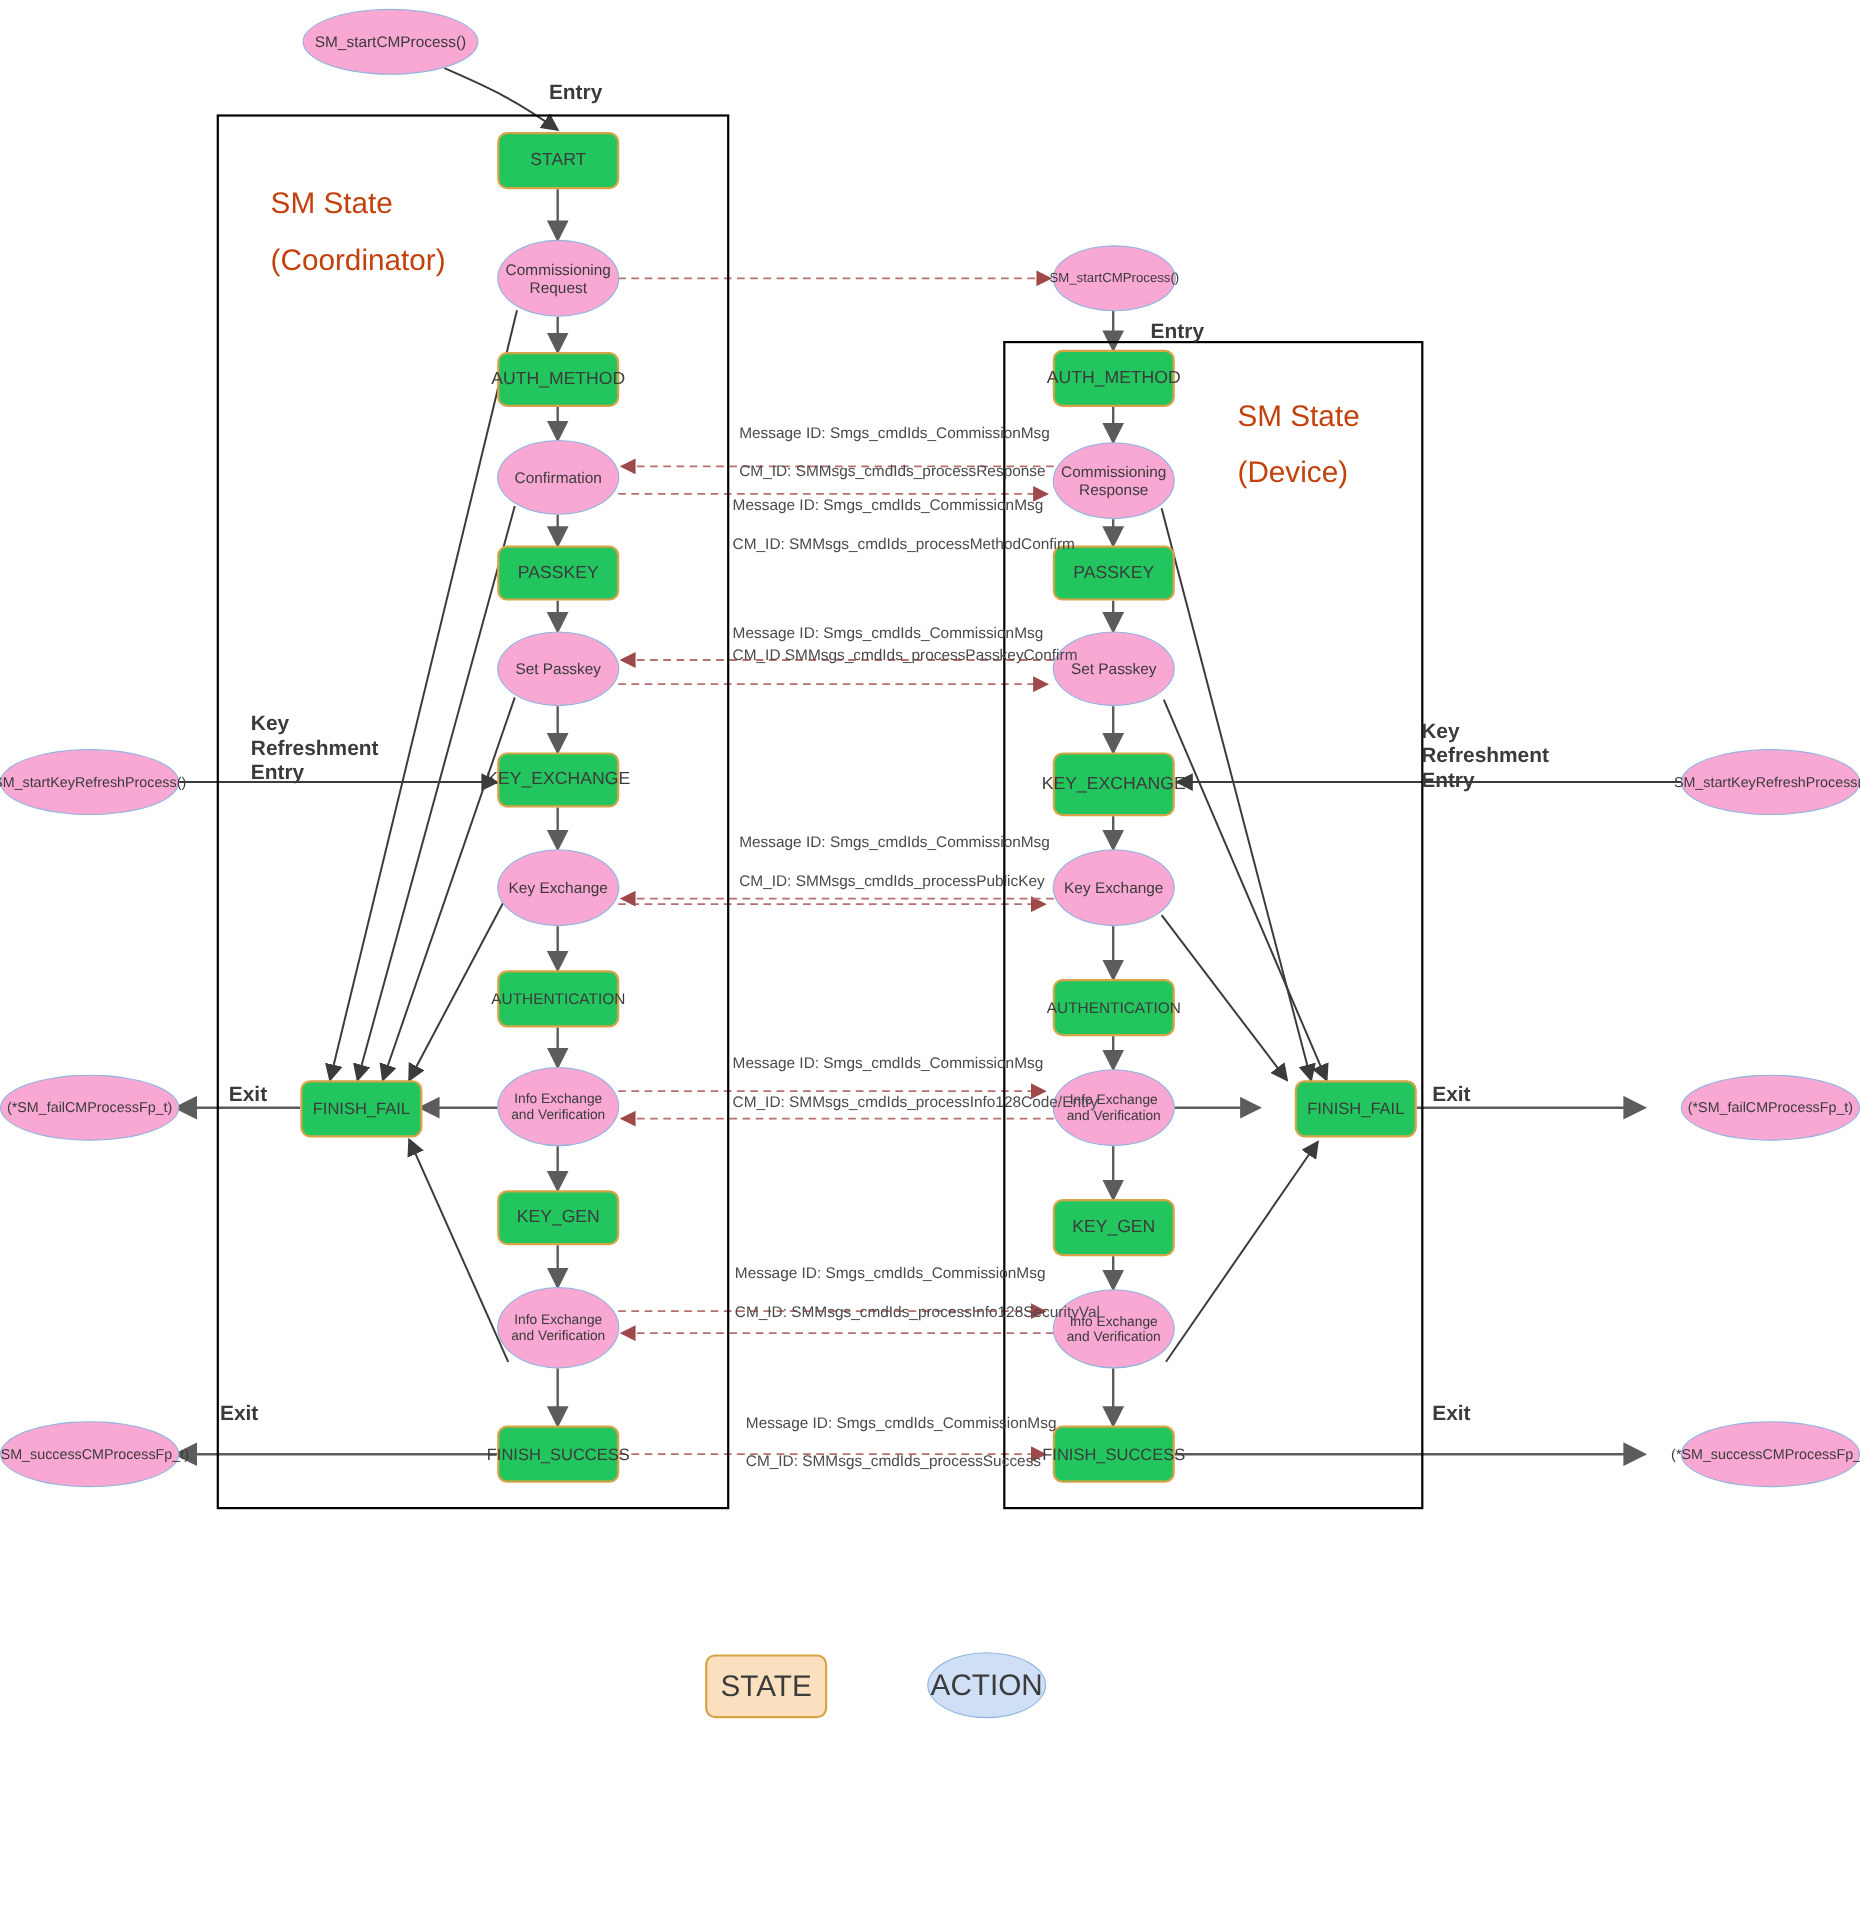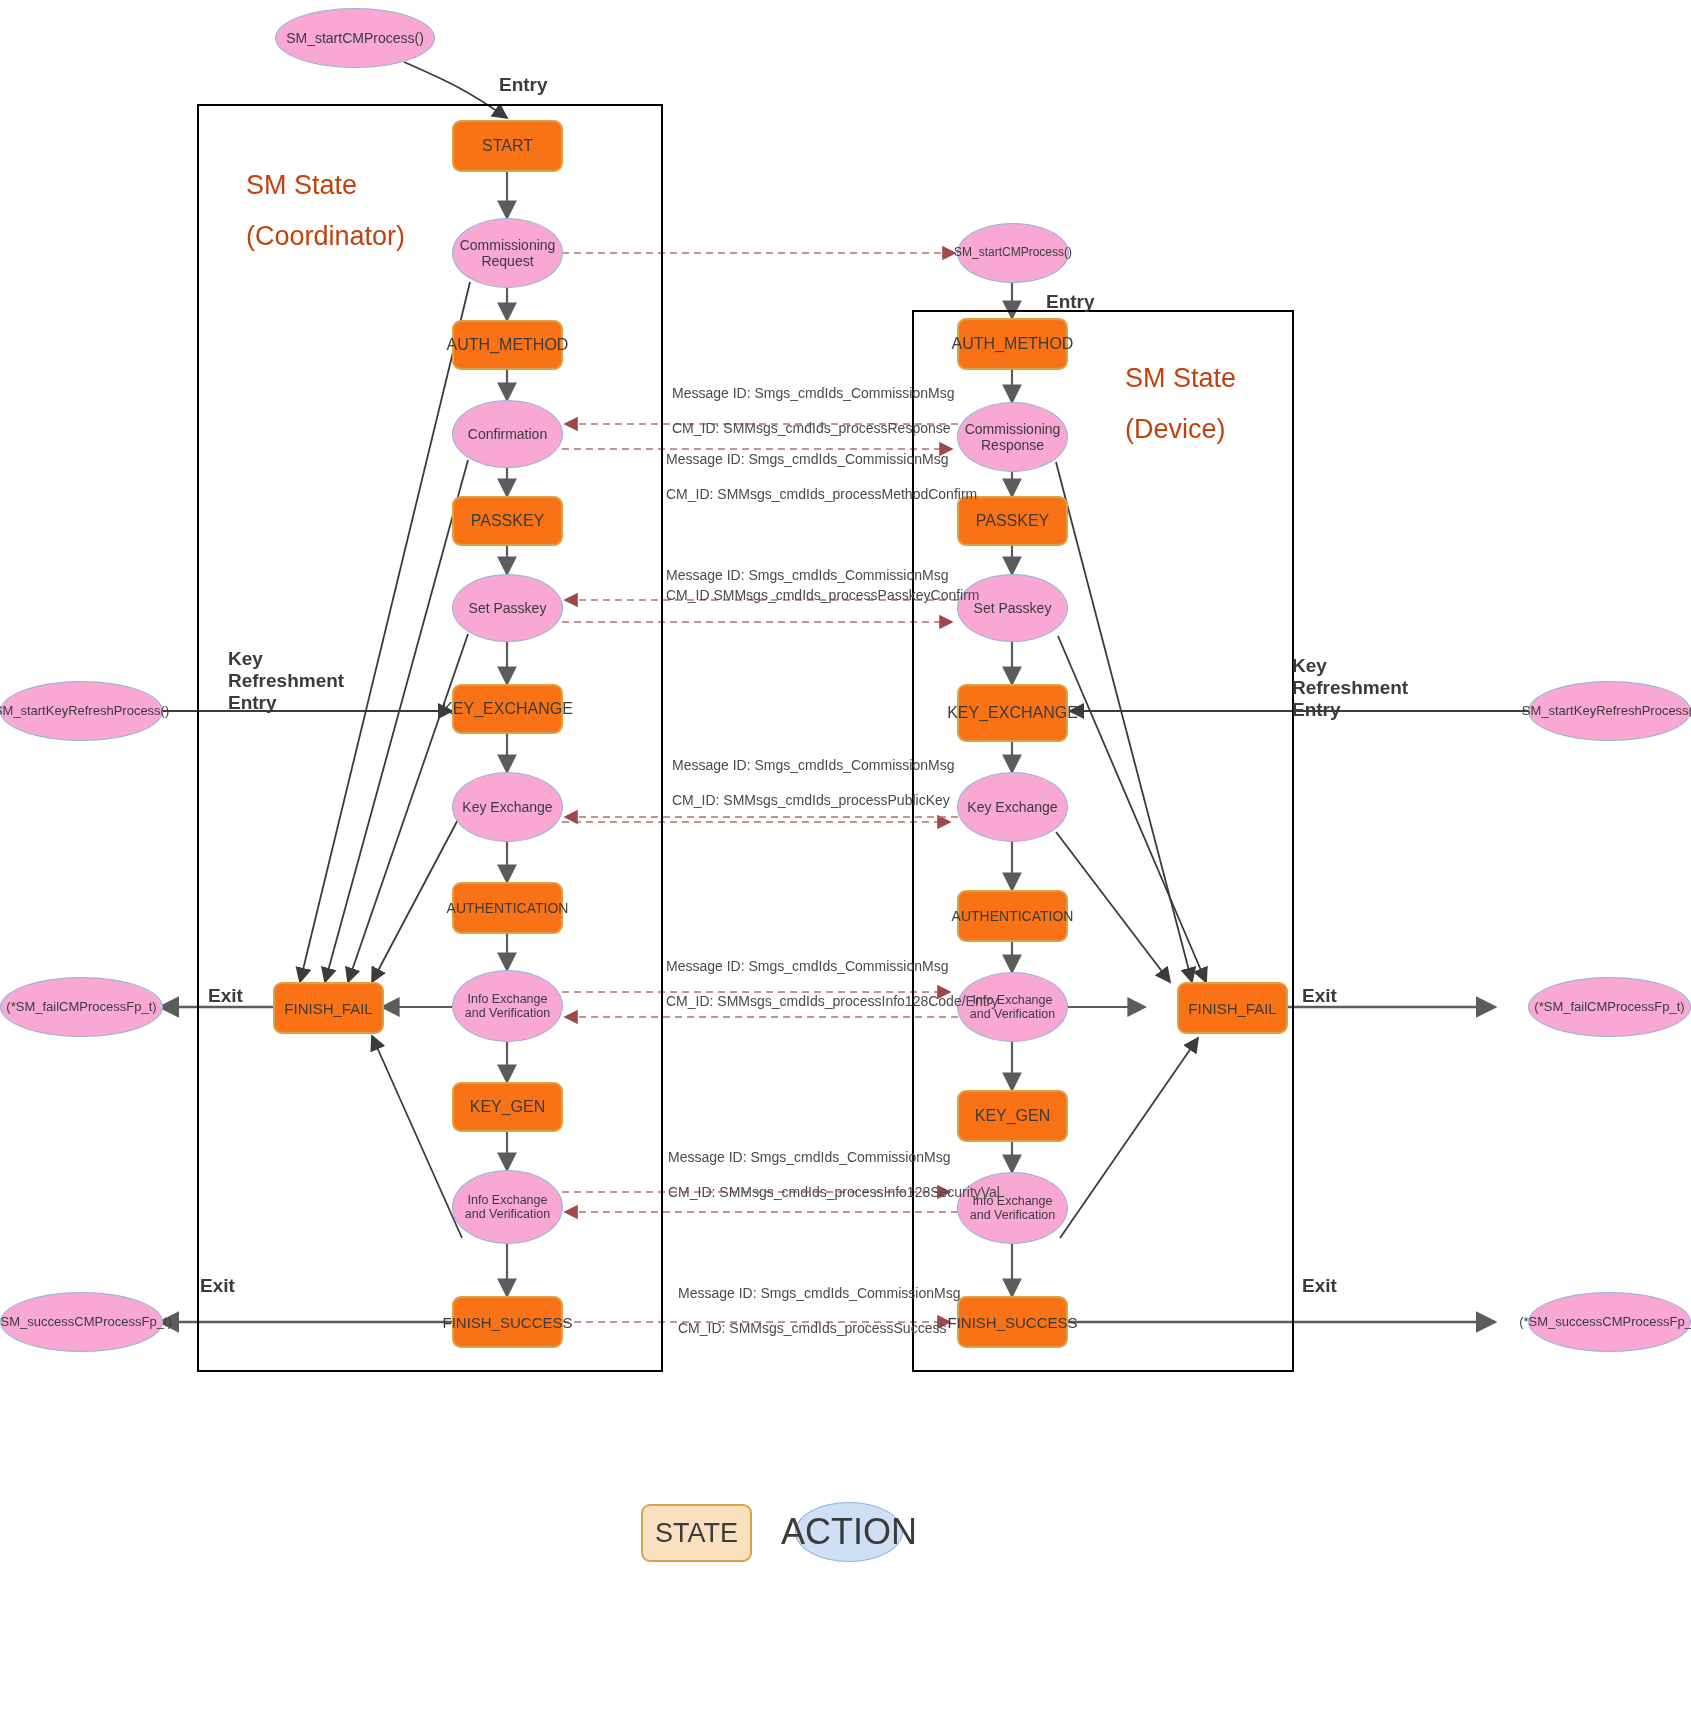--- a/index.html
+++ b/index.html
@@ -5,32 +5,32 @@
   html,body{margin:0;padding:0;background:#ffffff;}
   body{font-family:"Liberation Sans",sans-serif;}
   #stage{position:relative;width:1691px;height:1736px;background:#fff;overflow:hidden;}
 
   .panel{position:absolute;border:2px solid #000;background:transparent;box-sizing:border-box;}
 
   .panel-title{position:absolute;font-weight:normal;font-size:27px;color:#c2410c;line-height:1.9;white-space:pre-line;}
 
   .node{position:absolute;box-sizing:border-box;display:flex;align-items:center;justify-content:center;text-align:center;color:#3b3b3b;}
 
-  .state{background:#f97316;border:2px solid #d6a447;border-radius:9px;font-size:16px;}
+  .state{background:#22c55e;border:2px solid #d6a447;border-radius:9px;font-size:16px;}
   .action{background:#f9a8d4;border:1.5px solid #8fb4dd;border-radius:50%;font-size:14px;line-height:1.15;}
 
   .msg{position:absolute;font-size:14px;color:#4a4a4a;line-height:1.05;white-space:nowrap;}
   .msg div{margin-bottom:20px;}
 
   .edgelabel{position:absolute;font-weight:bold;font-size:19px;color:#3b3b3b;white-space:pre-line;line-height:1.15;}
 
   svg.wires{position:absolute;left:0;top:0;width:1691px;height:1736px;overflow:visible;pointer-events:none;}
 
   .legend-state{position:absolute;background:#fbe0c0;border:2px solid #d6a447;border-radius:9px;display:flex;align-items:center;justify-content:center;font-size:27px;color:#3b3b3b;}
-  .legend-action{position:absolute;background:#cfdff5;border:1.5px solid #8fb4dd;border-radius:50%;display:flex;align-items:center;justify-content:center;font-size:36px;color:#3b3b3b;}
+  .legend-action{position:absolute;background:#cfdff5;border:1.5px solid #8fb4dd;border-radius:50%;display:flex;align-items:center;justify-content:center;font-size:27px;color:#3b3b3b;margin-left:48px;}
 </style>
 </head>
 <body>
 
 <div id="stage">
 
   <svg class="wires">
     <defs>
       <marker id="arr" markerWidth="9" markerHeight="9" refX="8" refY="4.5" orient="auto">
         <path d="M0,0 L9,4.5 L0,9 z" fill="#3b3b3b"></path>

